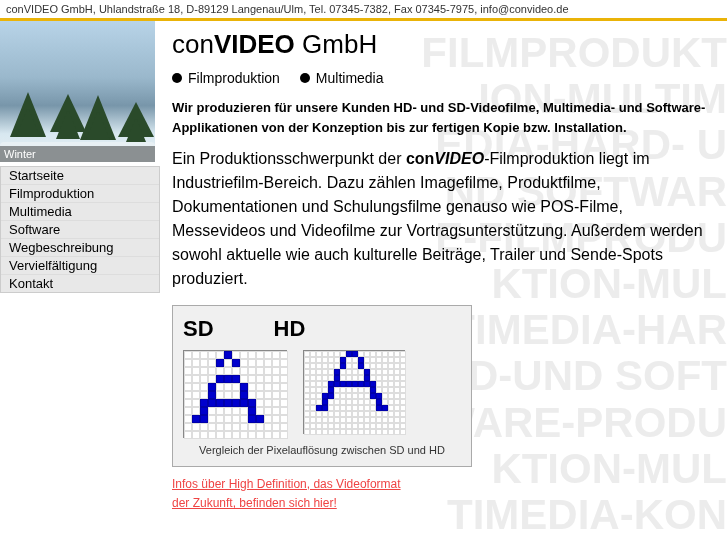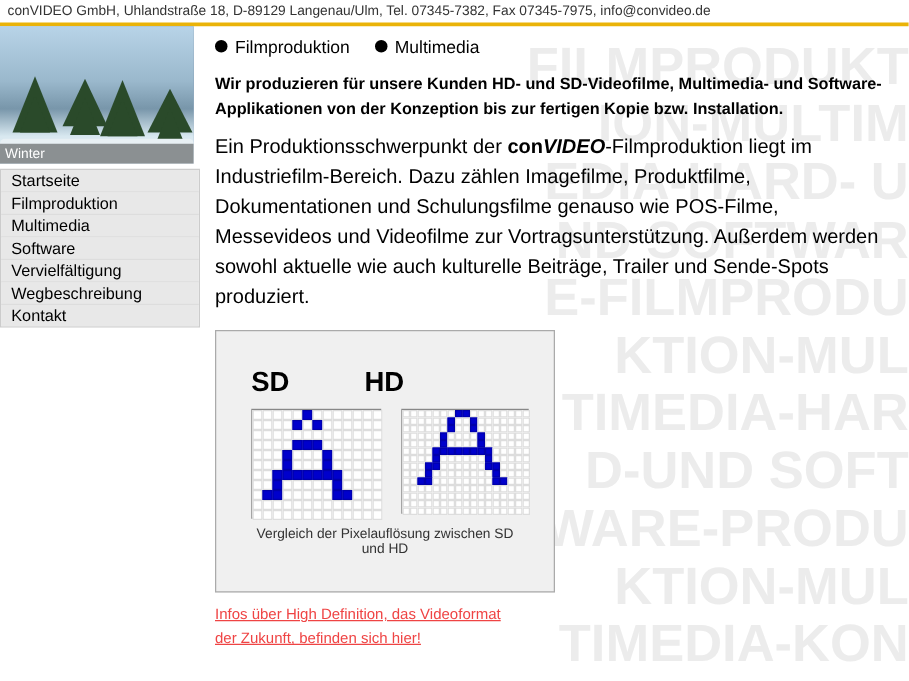--- a/index.html
+++ b/index.html
@@ -47,21 +47,21 @@
     }
 
     
     #sidebar {
       width: 160px;
       flex-shrink: 0;
     }
 
     #sidebar-image {
       width: 155px;
-      height: 110px;
+      height: 141px;
       background: linear-gradient(160deg, #b0c8d8 0%, #8aa8bc 30%, #6080a0 60%, #c8d8e8 100%);
       position: relative;
       overflow: hidden;
     }
 
     #sidebar-image-overlay {
       position: absolute;
       bottom: 0;
       left: 0;
       right: 0;
@@ -177,22 +177,22 @@
     #detail-text {
       font-size: 16px;
       line-height: 1.5;
       margin-bottom: 14px;
     }
 
     
     #comparison-box {
       border: 1px solid #aaa;
       background: #f0f0f0;
-      padding: 28px;
-      width: 272px;
+      padding: 10px;
+      width: 300px;
       margin-bottom: 8px;
     }
 
     #comparison-header {
       display: flex;
       gap: 60px;
       margin-bottom: 8px;
     }
 
     .res-label {
@@ -287,28 +287,31 @@
         <div class="snow-ground"></div>
       </div>
       <div id="sidebar-image-overlay">Winter</div>
     </div>
 
     <nav id="nav-menu">
       <a class="nav-item" href="#">Startseite</a>
       <a class="nav-item" href="#">Filmproduktion</a>
       <a class="nav-item" href="#">Multimedia</a>
       <a class="nav-item" href="#">Software</a>
+      <a class="nav-item" href="#">Wegbeschreibung</a>
       <a class="nav-item" href="#">Vervielfältigung</a>
-      <a class="nav-item" href="#">Wegbeschreibung</a>
       <a class="nav-item" href="#">Kontakt</a>
     </nav>
   </div>
 
   <div id="content">
 
+    <h1 id="company-title">
+      <span>con</span><strong>VIDEO</strong><span> GmbH</span>
+    </h1>
 
     <div id="services-bar">
       <div class="service-item">
         <div class="service-bullet"></div>
         <span>Filmproduktion</span>
       </div>
       <div class="service-item">
         <div class="service-bullet"></div>
         <span>Multimedia</span>
       </div>

